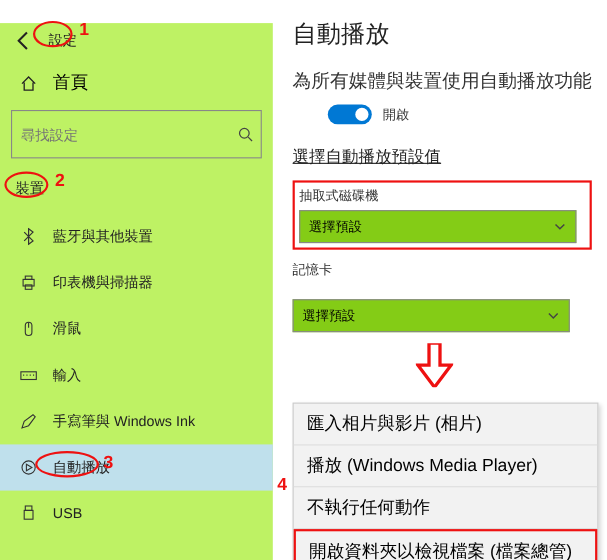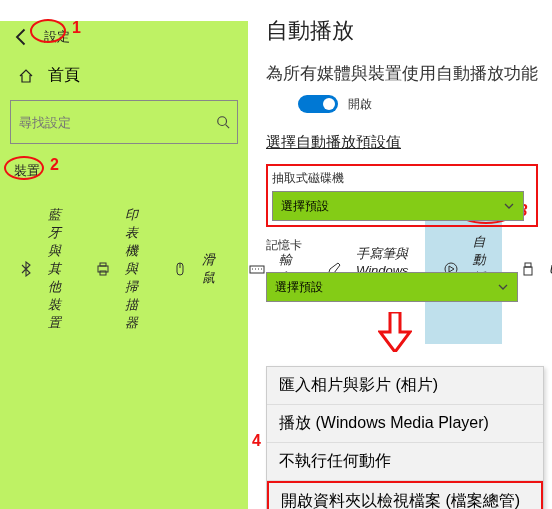--- a/index.html
+++ b/index.html
@@ -7,21 +7,21 @@
 .sidebar { width: 248px; height: 100%; background: #bef264; display: flex; flex-direction: column; padding-top: 0; margin-top: 21px; }
 .header-row { display: flex; align-items: center; gap: 12px; padding: 6px 12px 10px 12px; position: relative; }
 .back-btn { width: 20px; height: 20px; display: flex; align-items: center; justify-content: center; cursor: pointer; }
 .title { font-size: 13px; color: #222; }
 .home-row { display: flex; align-items: center; gap: 14px; padding: 8px 16px 8px 18px; }
 .home-icon { width: 16px; height: 16px; }
 .search-wrap { margin: 6px 10px 10px 10px; position: relative; }
 .search-input { width: 100%; height: 44px; border: 1px solid #888; background: transparent; padding: 0 30px 0 8px; font-size: 13px; outline: none; }
 .search-icon { position: absolute; right: 8px; top: 50%; transform: translateY(-50%); width: 14px; height: 14px; }
 .section-label { font-size: 13px; color: #222; padding: 8px 12px 10px 14px; position: relative; }
-.nav-list { display: flex; flex-direction: row; margin-top: 4px; font-style: italic; }
+.nav-list { display: flex; flex-direction: column; margin-top: 4px; }
 .nav-item { display: flex; align-items: center; gap: 14px; padding: 12px 16px 12px 18px; font-size: 13px; color: #222; cursor: pointer; position: relative; }
 .nav-item.selected { background: #bfe0ec; }
 .nav-icon { width: 16px; height: 16px; flex-shrink: 0; }
 .content { flex: 1; padding: 16px 14px 10px 18px; overflow: hidden; position: relative; }
 .page-title { font-size: 22px; font-weight: 400; color: #222; margin-bottom: 16px; }
 .sub-text { font-size: 17px; color: #333; margin-bottom: 10px; }
 .toggle-row { display: flex; align-items: center; gap: 10px; margin-bottom: 20px; margin-left: 32px; }
 .toggle { width: 40px; height: 18px; border-radius: 9px; background: #0078d4; position: relative; cursor: pointer; }
 .toggle-knob { width: 12px; height: 12px; background: #fff; border-radius: 50%; position: absolute; top: 3px; right: 3px; }
 .toggle-label { font-size: 12px; color: #333; }

